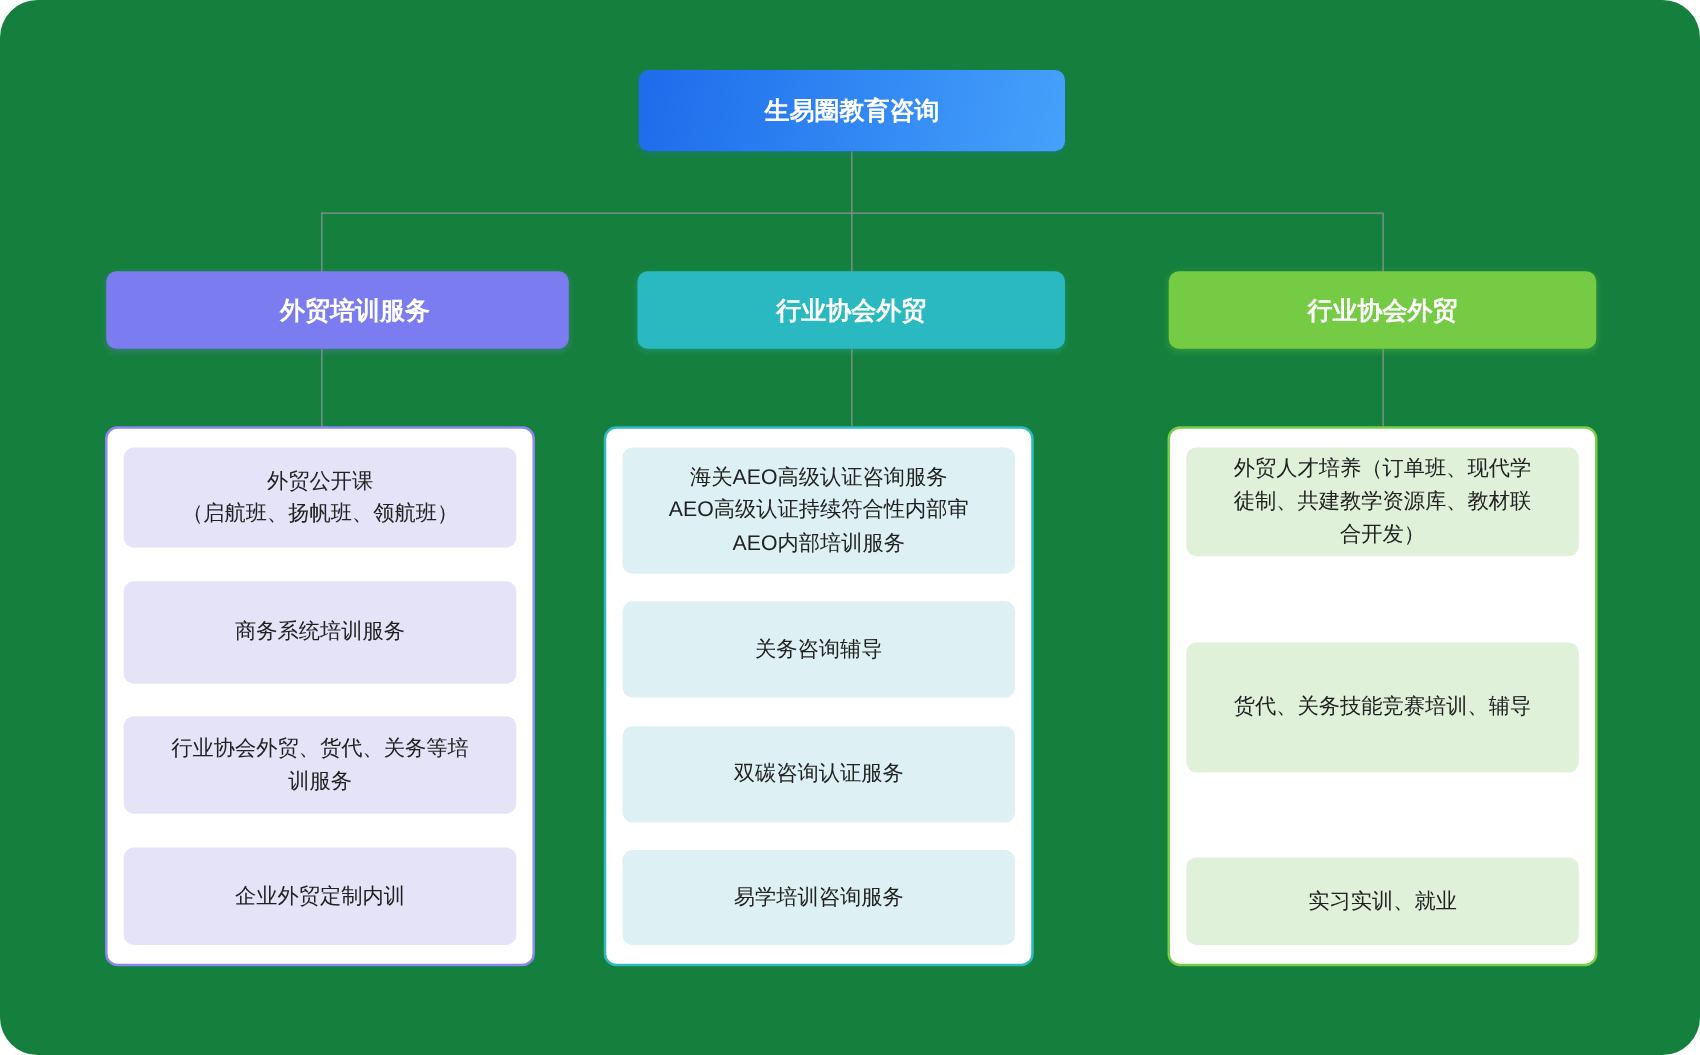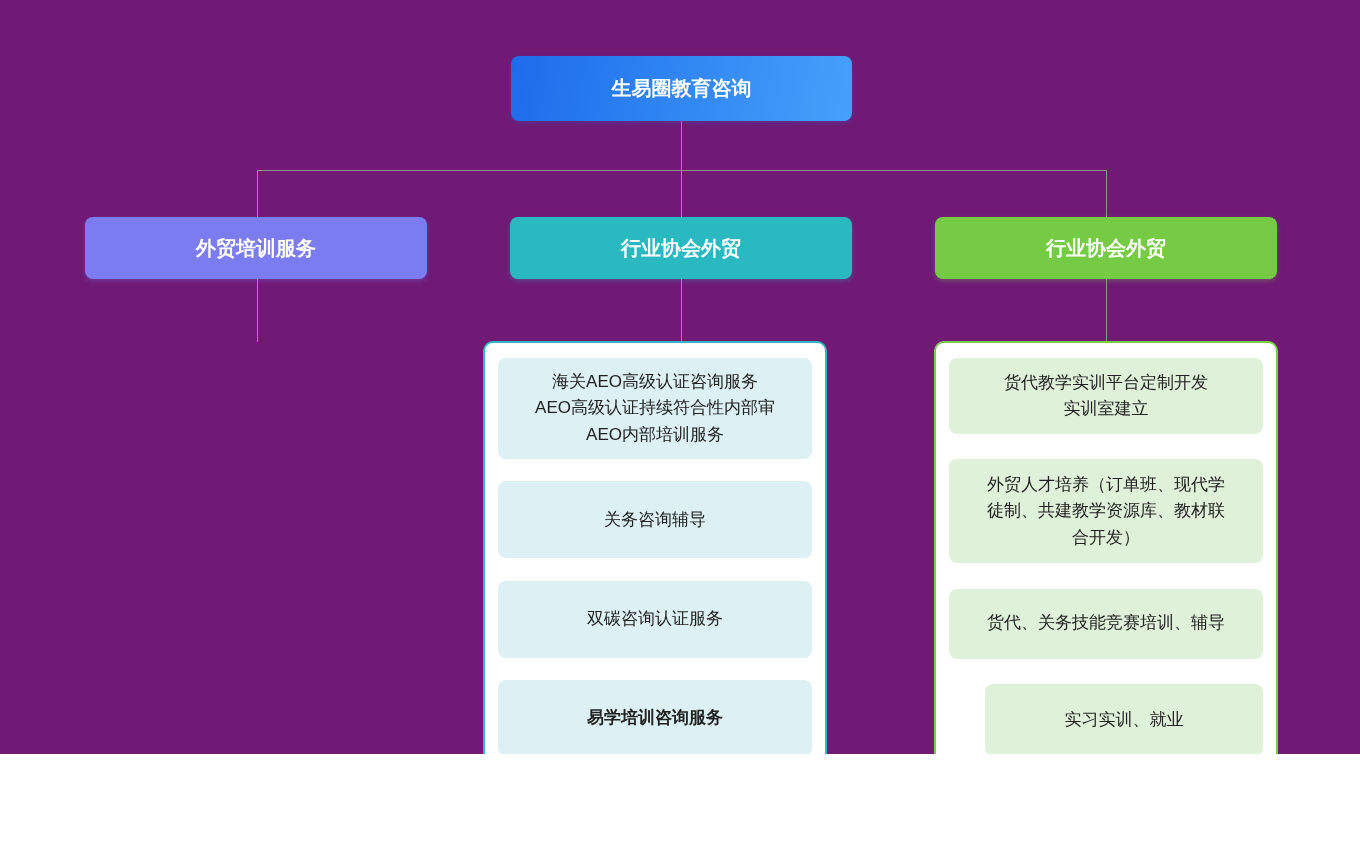--- a/index.html
+++ b/index.html
@@ -4,23 +4,24 @@
 <style>
   html, body {
     margin: 0;
     padding: 0;
     background: #ffffff;
     font-family: "Liberation Sans", sans-serif;
   }
   .canvas {
     position: relative;
     width: 1360px;
-    height: 754px;
-    background: #701a75;
+    height: 844px;
+    background: #15803d;
     overflow: hidden;
+    border-radius: 30px;
   }
 
   
   .conn {
     position: absolute;
     background: #8c9298;
   }
   .conn-v { width: 1px; }
   .conn-h { height: 1px; }
   #conn-root      { left: 681px; top: 121px; height: 97px; }
@@ -53,21 +54,21 @@
     top: 217px;
     width: 342px; height: 62px;
     border-radius: 8px;
     color: #ffffff;
     font-size: 20px;
     font-weight: bold;
     display: flex;
     align-items: center;
     justify-content: center;
   }
-  #header-1 { left: 85px;  background: #7b7cf0; box-shadow: 0 2px 5px rgba(123,124,240,0.3); }
+  #header-1 { left: 85px;  background: #7b7cf0; box-shadow: 0 2px 5px rgba(123,124,240,0.3); padding-left: 28px; }
   #header-2 { left: 510px; background: #2ab9c1; box-shadow: 0 2px 5px rgba(42,185,193,0.3); }
   #header-3 { left: 935px; background: #75cb44; box-shadow: 0 2px 5px rgba(117,203,68,0.3); }
 
   
   .branch-container {
     position: absolute;
     top: 341px;
     width: 344px; height: 432px;
     box-sizing: border-box;
     background: #ffffff;
@@ -101,21 +102,21 @@
 
   
   #container-1 .branch-item:nth-child(1) { min-height: 80px; }
   #container-1 .branch-item:nth-child(2) { min-height: 82px; }
   #container-1 .branch-item:nth-child(3) { min-height: 78px; }
   #container-1 .branch-item:nth-child(4) { min-height: 78px; }
 
   #container-2 .branch-item:nth-child(1) { min-height: 101px; }
   #container-2 .branch-item:nth-child(2) { min-height: 77px; }
   #container-2 .branch-item:nth-child(3) { min-height: 77px; }
-  #container-2 .branch-item:nth-child(4) { min-height: 76px; font-weight: bold; }
+  #container-2 .branch-item:nth-child(4) { min-height: 76px; }
 
   #container-3 .branch-item:nth-child(1) { min-height: 76px; }
   #container-3 .branch-item:nth-child(2) { min-height: 104px; font-family: Liberation Serif, serif; }
   #container-3 .branch-item:nth-child(3) { min-height: 70px; }
   #container-3 .branch-item:nth-child(4) { min-height: 72px; margin-left: 36px; }
 </style>
 </head>
 <body>
 
 <div class="canvas">
@@ -135,33 +136,39 @@
   <div class="branch-header" id="header-1">
     <span>外贸培训服务</span>
   </div>
   <div class="branch-header" id="header-2">
     <span>行业协会外贸</span>
   </div>
   <div class="branch-header" id="header-3">
     <span>行业协会外贸</span>
   </div>
 
+  <div class="branch-container" id="container-1">
+    <div class="branch-item">外贸公开课
+（启航班、扬帆班、领航班）</div>
+    <div class="branch-item">商务系统培训服务</div>
+    <div class="branch-item">行业协会外贸、货代、关务等培
+训服务</div>
+    <div class="branch-item">企业外贸定制内训</div>
+  </div>
 
   <div class="branch-container" id="container-2">
     <div class="branch-item">海关AEO高级认证咨询服务
 AEO高级认证持续符合性内部审
 AEO内部培训服务</div>
     <div class="branch-item">关务咨询辅导</div>
     <div class="branch-item">双碳咨询认证服务</div>
     <div class="branch-item">易学培训咨询服务</div>
   </div>
 
   <div class="branch-container" id="container-3">
-    <div class="branch-item">货代教学实训平台定制开发
-实训室建立</div>
     <div class="branch-item">外贸人才培养（订单班、现代学
 徒制、共建教学资源库、教材联
 合开发）</div>
     <div class="branch-item">货代、关务技能竞赛培训、辅导</div>
     <div class="branch-item">实习实训、就业</div>
   </div>
 
 </div>
 
 </body></html>

